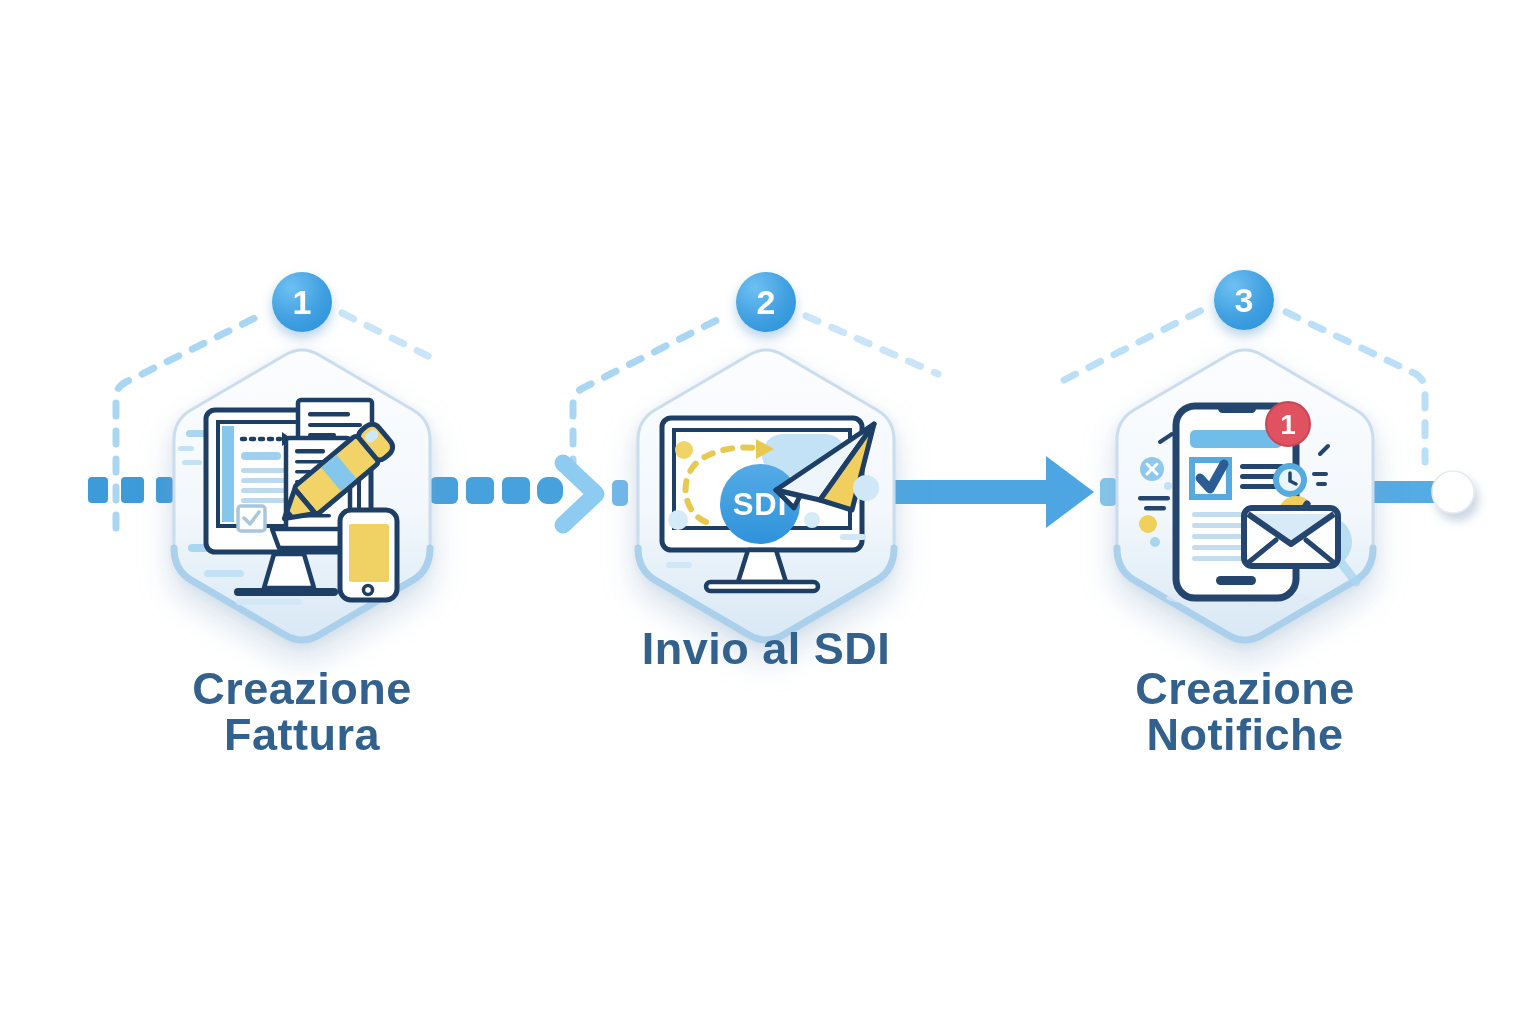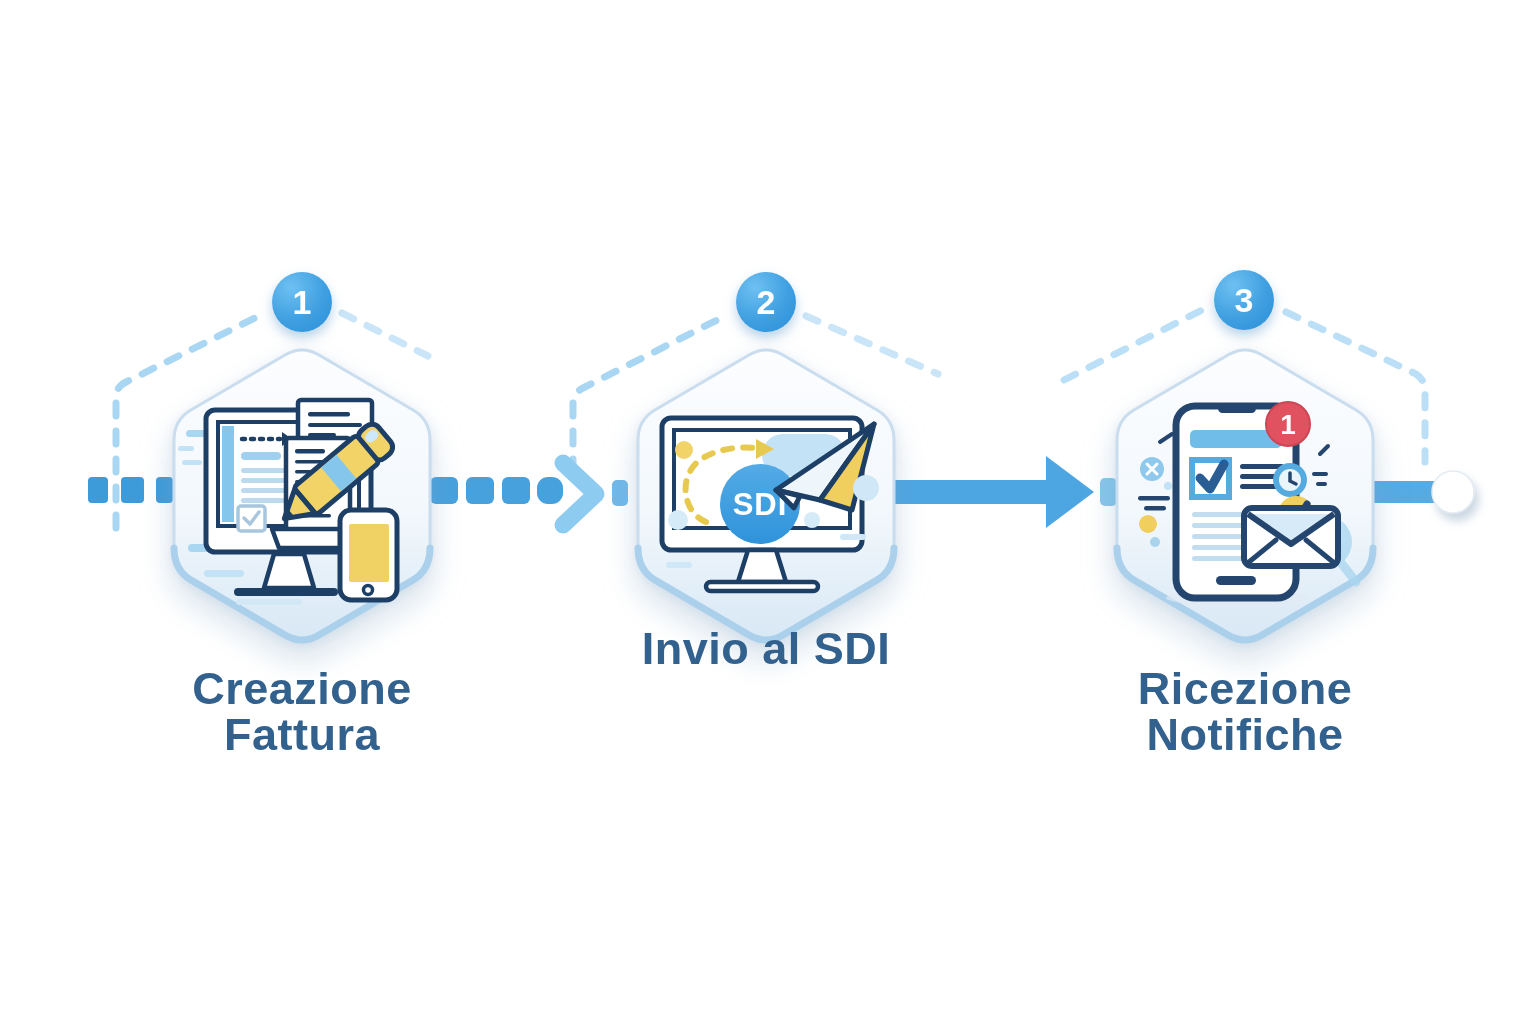--- a/index.html
+++ b/index.html
@@ -285,17 +285,17 @@
       <g>
         <circle cx="160" cy="34" r="22" fill="#e05260" stroke="#c94754" stroke-width="2"></circle>
         <text x="160" y="44" text-anchor="middle" font-family="Liberation Sans, sans-serif" font-size="28" font-weight="bold" fill="#ffffff">1</text>
       </g>
     </svg>
 
     <div class="badge" style="left:1214px;top:270px;">
       <span>3</span>
     </div>
     <div class="label" style="left:1095px;top:666px;">
-      <span class="inner">Ricezione Notifiche</span>
+      <span class="inner">Creazione Notifiche</span>
     </div>
   </div>
 
 </div>
 
 </body></html>

